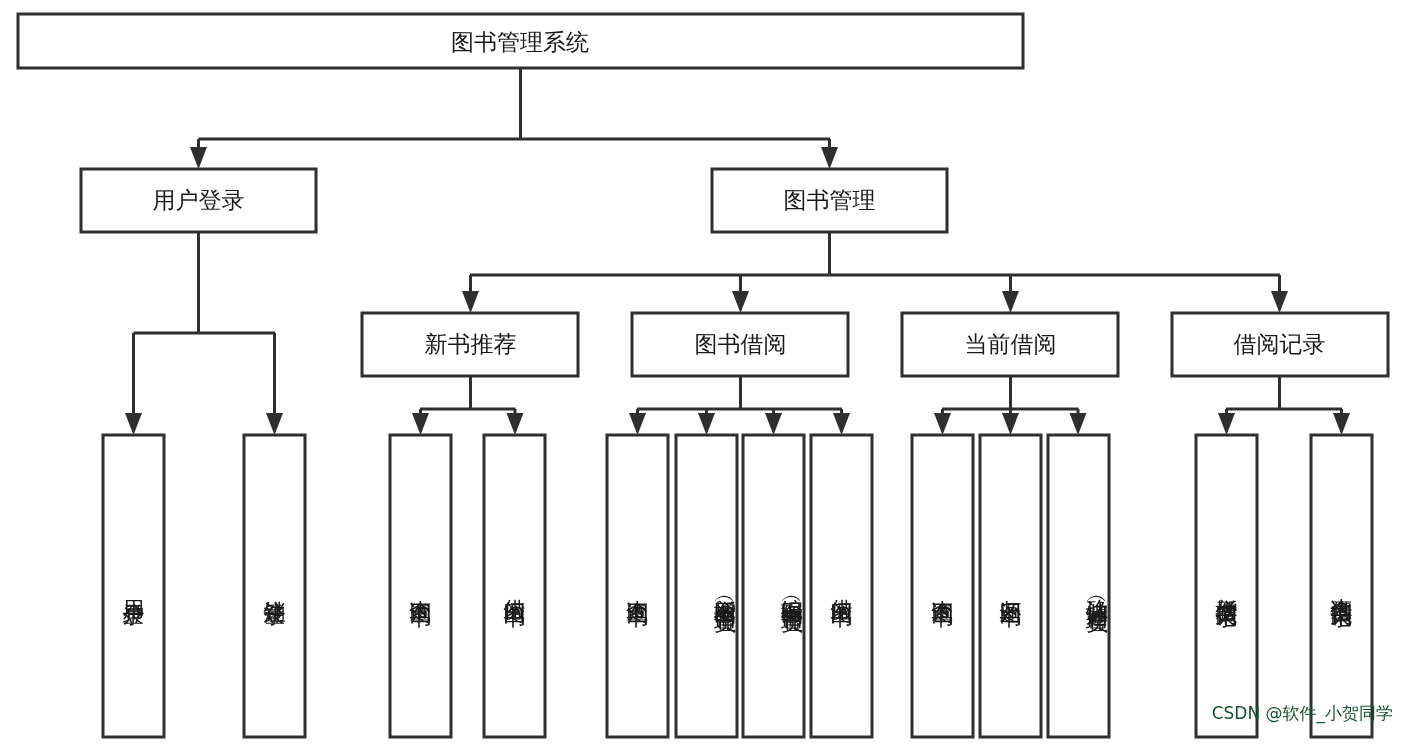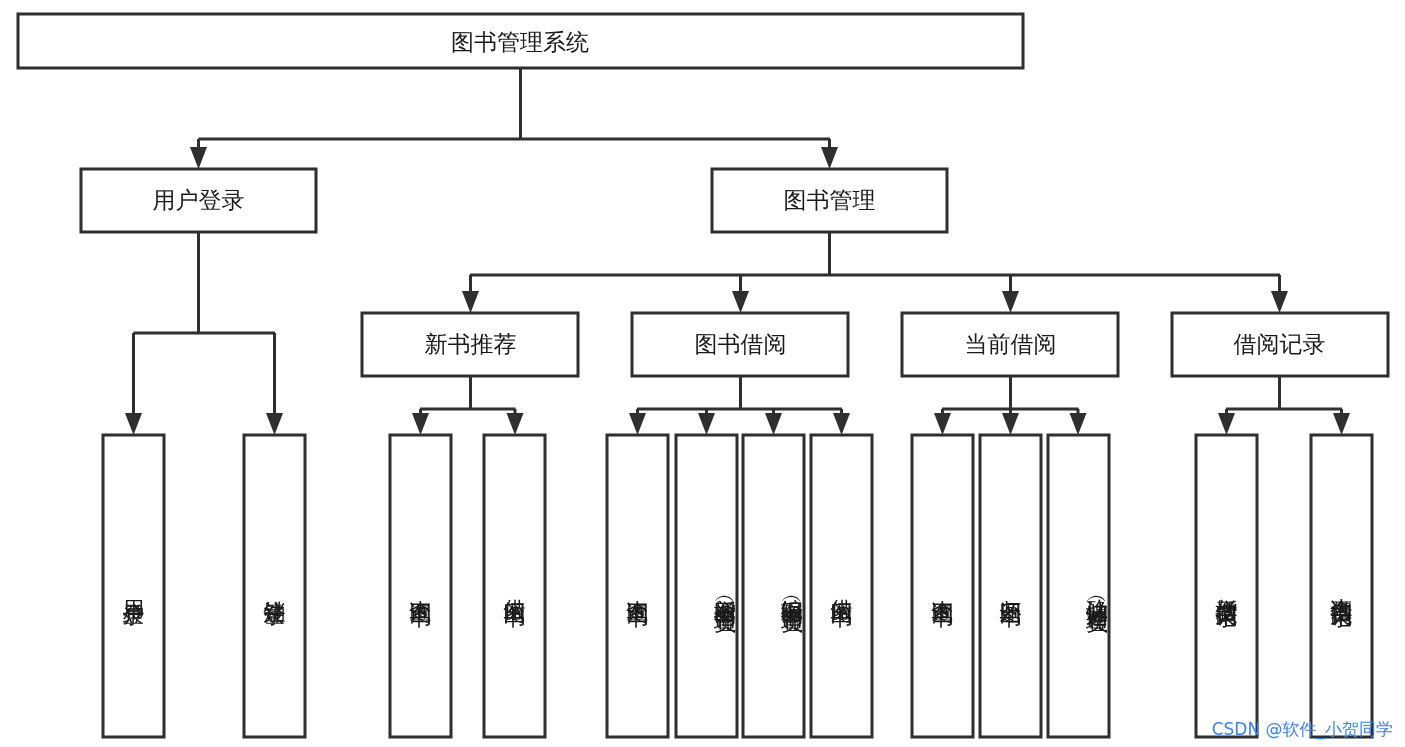--- a/index.html
+++ b/index.html
@@ -61,24 +61,24 @@
     line-height: 1.08;
     color: #1a1a1a;
     letter-spacing: 2px;
     white-space: nowrap;
     pointer-events: none;
     user-select: none;
   }
   .watermark {
     position: absolute;
     right: 12px;
-    bottom: 6px;
+    bottom: 22px;
     font-family: "DejaVu Sans", "Liberation Sans", sans-serif;
     font-size: 17px;
-    color: #3b82f6;
+    color: #14532d;
     white-space: nowrap;
     user-select: none;
   }
 </style>
 </head>
 <body>
 
 <div id="diagram-root">
 
   <svg class="flow" viewBox="0 0 1405 747" xmlns="http://www.w3.org/2000/svg">

